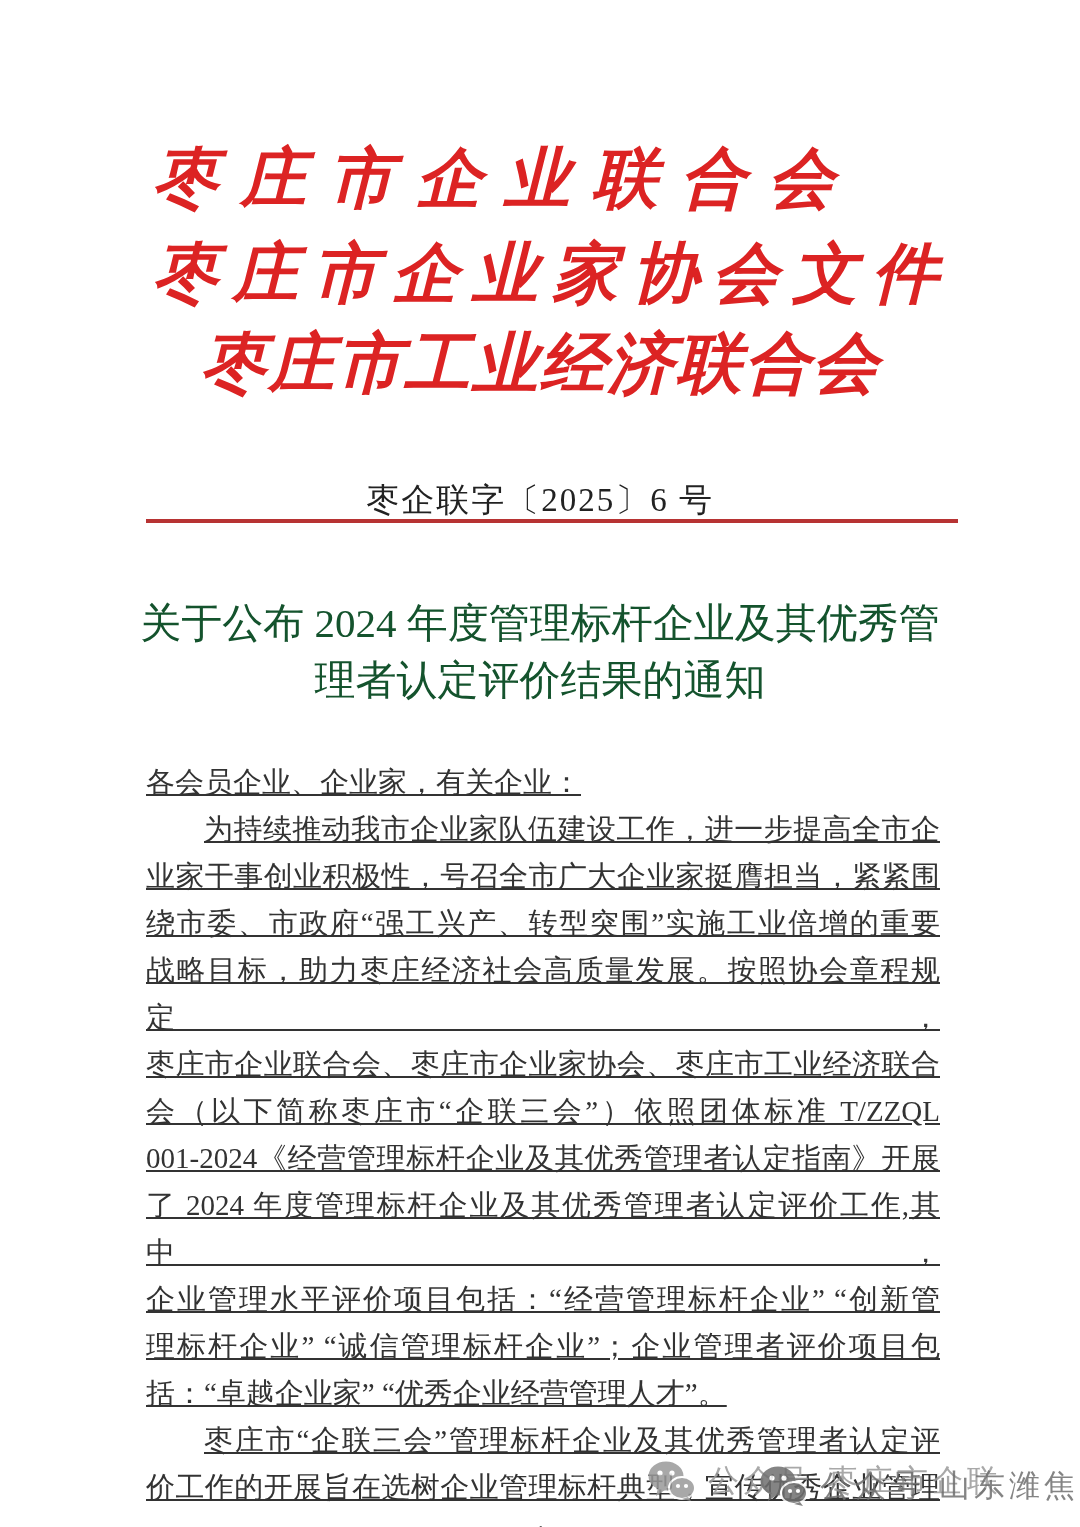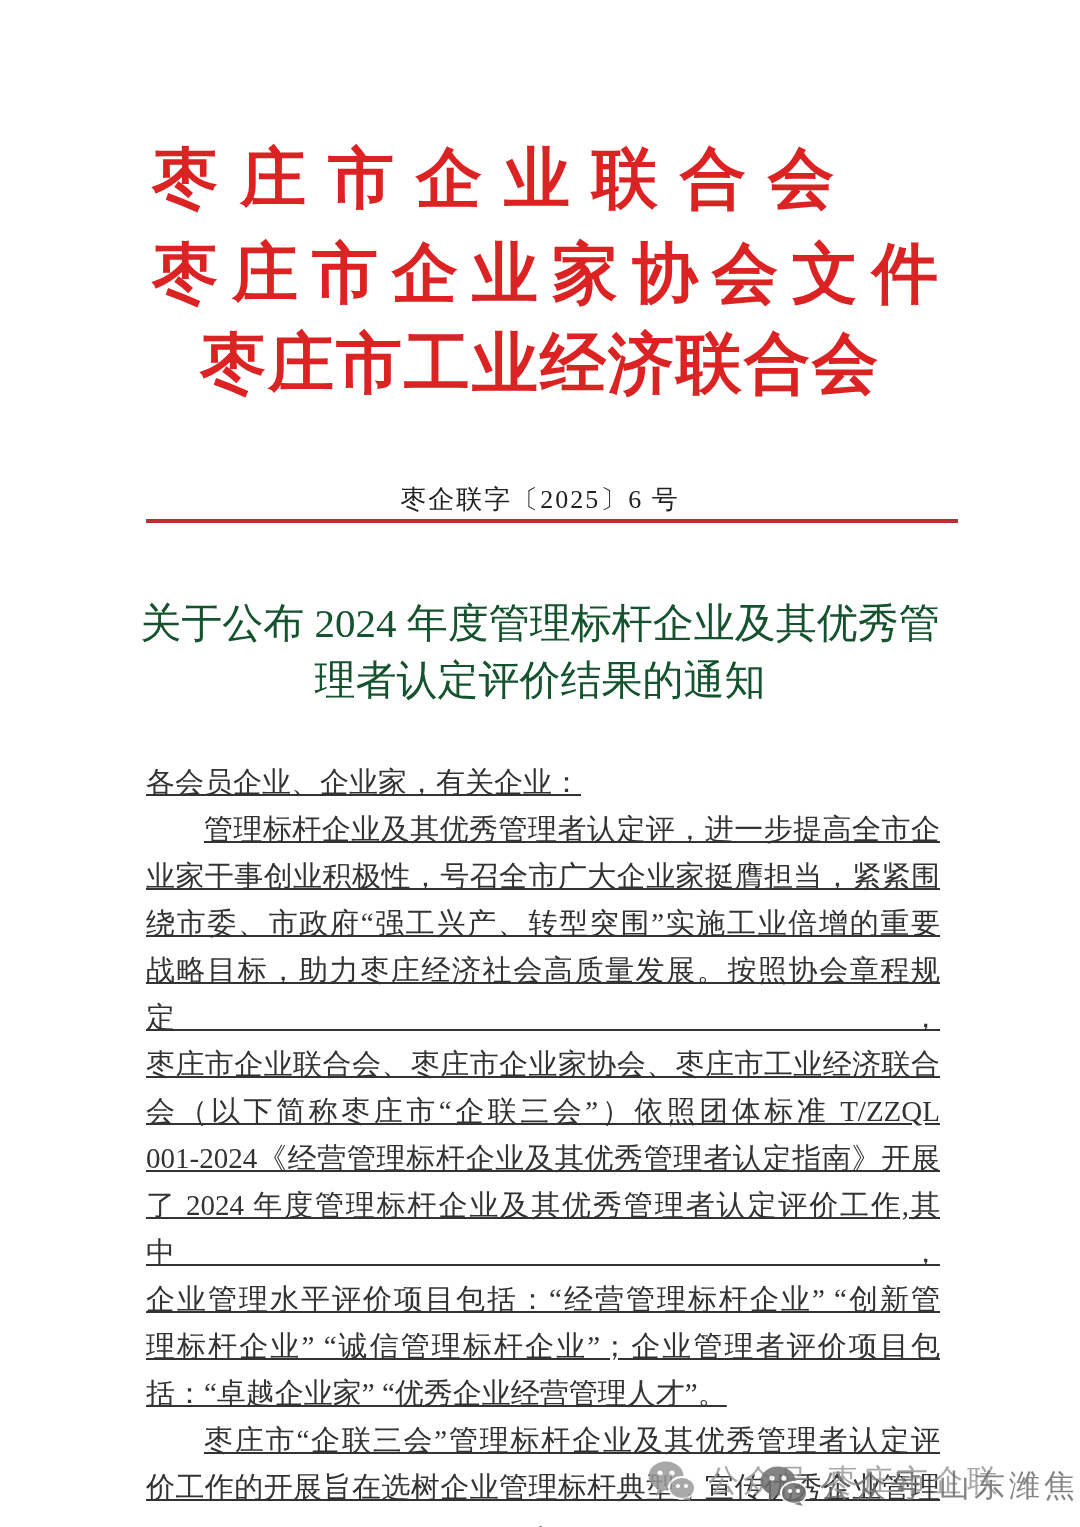--- a/index.html
+++ b/index.html
@@ -5,29 +5,29 @@
   html,body { margin:0; padding:0; background:#e8e8e8; }
   .page {
     position:relative;
     width:1080px; height:1527px;
     margin:0 auto;
     background:#ffffff;
     font-family:"Liberation Serif","DejaVu Serif",serif;
     overflow:hidden;
   }
   
-  .letterhead { padding:146px 0 0 152px; font-weight:bold; }
+  .letterhead { padding:146px 0 0 152px; font-weight:bold;font-style:italic; }
   .lh-line { font-size:66px; line-height:66px; white-space:nowrap; color:#dc2323; }
   .lh-1 { letter-spacing:22px; margin-bottom:29px; }
   .lh-2 { letter-spacing:14px; margin-bottom:24px; }
   .lh-3 { letter-spacing:2px;margin-left:48px; }
   
   .docnum {
     margin-top:84px; text-align:center;
-    font-size:26px; line-height:38px; color:#222222;
+    font-size:33px; line-height:38px; color:#222222;
     letter-spacing:2px;
   }
   
   .redline { margin:0 0 0 146px; width:812px; height:4px; background:#b73333; }
   
   .title {
     margin:72px 70px 0 70px; text-align:center;
     font-weight:normal; font-size:41px; line-height:57px; color:#14532d;
   }
   
@@ -65,21 +65,21 @@
 
   <div class="redline"></div>
 
   <h1 class="title">
     <div>关于公布 2024 年度管理标杆企业及其优秀管</div>
     <div>理者认定评价结果的通知</div>
   </h1>
 
   <main class="body" id="body-lines">
       <div class="line">各会员企业、企业家，有关企业：</div>
-      <div class="line fill ind">管理标杆企业及其优秀管理者认定评，进一步提高全市企</div>
+      <div class="line fill ind">为持续推动我市企业家队伍建设工作，进一步提高全市企</div>
       <div class="line fill">业家干事创业积极性，号召全市广大企业家挺膺担当，紧紧围</div>
       <div class="line fill">绕市委、市政府“强工兴产、转型突围”实施工业倍增的重要</div>
       <div class="line fill">战略目标，助力枣庄经济社会高质量发展。按照协会章程规定，</div>
       <div class="line fill">枣庄市企业联合会、枣庄市企业家协会、枣庄市工业经济联合</div>
       <div class="line fill">会（以下简称枣庄市“企联三会”）依照团体标准 T/ZZQL</div>
       <div class="line fill">001-2024《经营管理标杆企业及其优秀管理者认定指南》开展</div>
       <div class="line fill">了 2024 年度管理标杆企业及其优秀管理者认定评价工作,其中，</div>
       <div class="line fill">企业管理水平评价项目包括：“经营管理标杆企业” “创新管</div>
       <div class="line fill">理标杆企业” “诚信管理标杆企业”；企业管理者评价项目包</div>
       <div class="line">括：“卓越企业家” “优秀企业经营管理人才”。</div>

